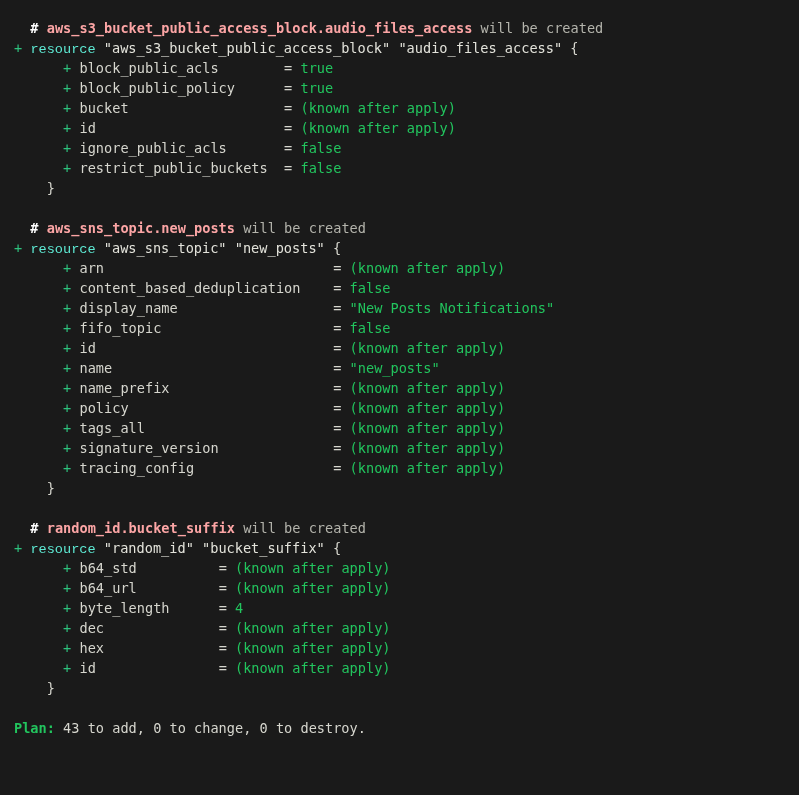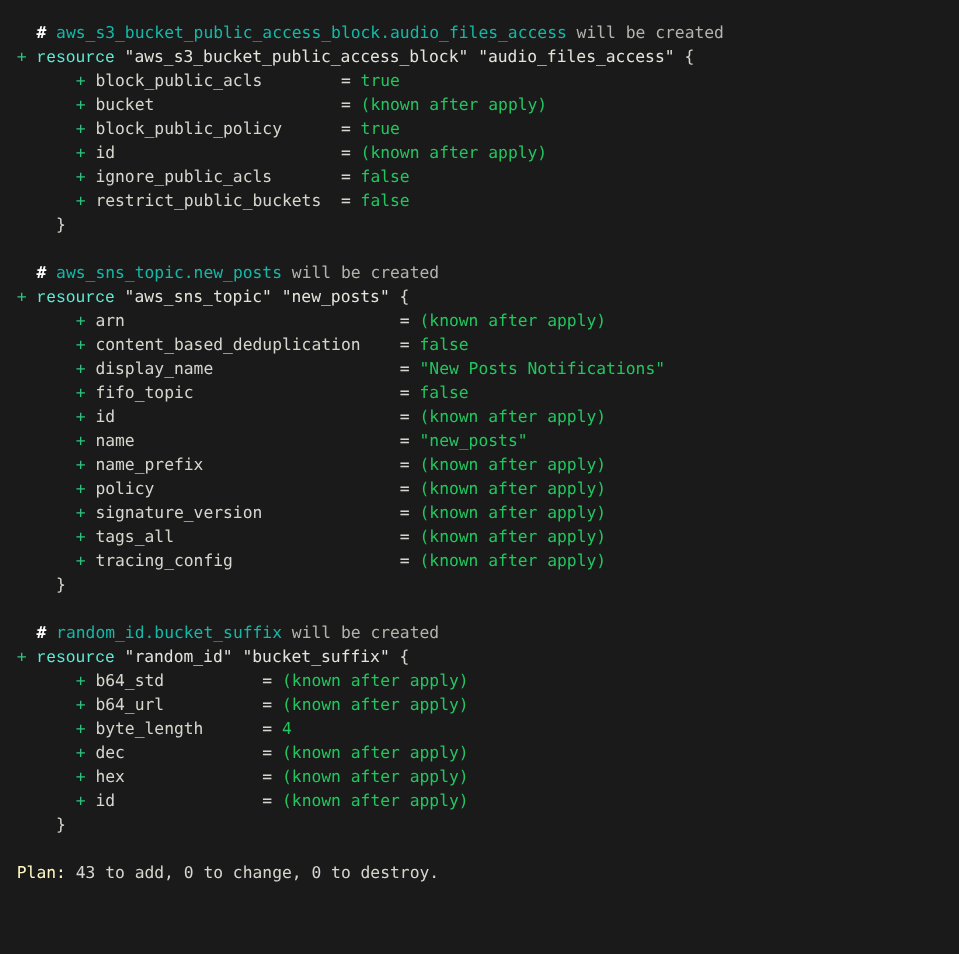--- a/index.html
+++ b/index.html
@@ -28,58 +28,58 @@
   .line {
     height: 20px;
     white-space: pre;
     padding-left: 14px;
     font-variant-ligatures: none;
   }
   .line.blank { height: 20px; }
 
   
   .plus       { color: #2ec27e; }
-  .addr       { color: #14b8a6; font-weight: normal; }
+  .addr       { color: #fca5a5; font-weight: bold; }
   .hash       { color: #ffffff; font-weight: bold; }
   .willbe     { color: #b4b4ac; margin-top: 12px; }
   .kw         { color: #5eead4; font-family: Liberation Mono, monospace; }
   .str        { color: #e3e3db; }
   .attr       { color: #d6d6ce; }
   .eq         { color: #d6d6ce; }
   .val        { color: #22c55e; }
   .brace      { color: #d6d6ce; }
-  .plan-label { color: #fef9c3; font-weight: normal; }
+  .plan-label { color: #22c55e; font-weight: bold; }
   .plan-rest  { color: #d6d6ce; text-align: center; }
 </style>
 </head>
 <body>
 
 <div id="terminal">
     <div class="line"><span class="hash">  # </span><span class="addr">aws_s3_bucket_public_access_block.audio_files_access</span><span class="willbe"> will be created</span></div>
     <div class="line"><span class="plus">+ </span><span class="kw">resource </span><span class="str">"aws_s3_bucket_public_access_block" </span><span class="str">"audio_files_access" </span><span class="brace">{</span></div>
     <div class="line"><span class="plus">      + </span><span class="attr">block_public_acls        </span><span class="eq">= </span><span class="val">true</span></div>
+    <div class="line"><span class="plus">      + </span><span class="attr">block_public_policy      </span><span class="eq">= </span><span class="val">true</span></div>
     <div class="line"><span class="plus">      + </span><span class="attr">bucket                   </span><span class="eq">= </span><span class="val">(known after apply)</span></div>
-    <div class="line"><span class="plus">      + </span><span class="attr">block_public_policy      </span><span class="eq">= </span><span class="val">true</span></div>
     <div class="line"><span class="plus">      + </span><span class="attr">id                       </span><span class="eq">= </span><span class="val">(known after apply)</span></div>
     <div class="line"><span class="plus">      + </span><span class="attr">ignore_public_acls       </span><span class="eq">= </span><span class="val">false</span></div>
     <div class="line"><span class="plus">      + </span><span class="attr">restrict_public_buckets  </span><span class="eq">= </span><span class="val">false</span></div>
     <div class="line"><span class="brace">    }</span></div>
     <div class="line blank"> </div>
     <div class="line"><span class="hash">  # </span><span class="addr">aws_sns_topic.new_posts</span><span class="willbe"> will be created</span></div>
     <div class="line"><span class="plus">+ </span><span class="kw">resource </span><span class="str">"aws_sns_topic" </span><span class="str">"new_posts" </span><span class="brace">{</span></div>
     <div class="line"><span class="plus">      + </span><span class="attr">arn                            </span><span class="eq">= </span><span class="val">(known after apply)</span></div>
     <div class="line"><span class="plus">      + </span><span class="attr">content_based_deduplication    </span><span class="eq">= </span><span class="val">false</span></div>
     <div class="line"><span class="plus">      + </span><span class="attr">display_name                   </span><span class="eq">= </span><span class="val">"New Posts Notifications"</span></div>
     <div class="line"><span class="plus">      + </span><span class="attr">fifo_topic                     </span><span class="eq">= </span><span class="val">false</span></div>
     <div class="line"><span class="plus">      + </span><span class="attr">id                             </span><span class="eq">= </span><span class="val">(known after apply)</span></div>
     <div class="line"><span class="plus">      + </span><span class="attr">name                           </span><span class="eq">= </span><span class="val">"new_posts"</span></div>
     <div class="line"><span class="plus">      + </span><span class="attr">name_prefix                    </span><span class="eq">= </span><span class="val">(known after apply)</span></div>
     <div class="line"><span class="plus">      + </span><span class="attr">policy                         </span><span class="eq">= </span><span class="val">(known after apply)</span></div>
+    <div class="line"><span class="plus">      + </span><span class="attr">tags_all                       </span><span class="eq">= </span><span class="val">(known after apply)</span></div>
     <div class="line"><span class="plus">      + </span><span class="attr">signature_version              </span><span class="eq">= </span><span class="val">(known after apply)</span></div>
-    <div class="line"><span class="plus">      + </span><span class="attr">tags_all                       </span><span class="eq">= </span><span class="val">(known after apply)</span></div>
     <div class="line"><span class="plus">      + </span><span class="attr">tracing_config                 </span><span class="eq">= </span><span class="val">(known after apply)</span></div>
     <div class="line"><span class="brace">    }</span></div>
     <div class="line blank"> </div>
     <div class="line"><span class="hash">  # </span><span class="addr">random_id.bucket_suffix</span><span class="willbe"> will be created</span></div>
     <div class="line"><span class="plus">+ </span><span class="kw">resource </span><span class="str">"random_id" </span><span class="str">"bucket_suffix" </span><span class="brace">{</span></div>
     <div class="line"><span class="plus">      + </span><span class="attr">b64_std          </span><span class="eq">= </span><span class="val">(known after apply)</span></div>
     <div class="line"><span class="plus">      + </span><span class="attr">b64_url          </span><span class="eq">= </span><span class="val">(known after apply)</span></div>
     <div class="line"><span class="plus">      + </span><span class="attr">byte_length      </span><span class="eq">= </span><span class="val">4</span></div>
     <div class="line"><span class="plus">      + </span><span class="attr">dec              </span><span class="eq">= </span><span class="val">(known after apply)</span></div>
     <div class="line"><span class="plus">      + </span><span class="attr">hex              </span><span class="eq">= </span><span class="val">(known after apply)</span></div>

